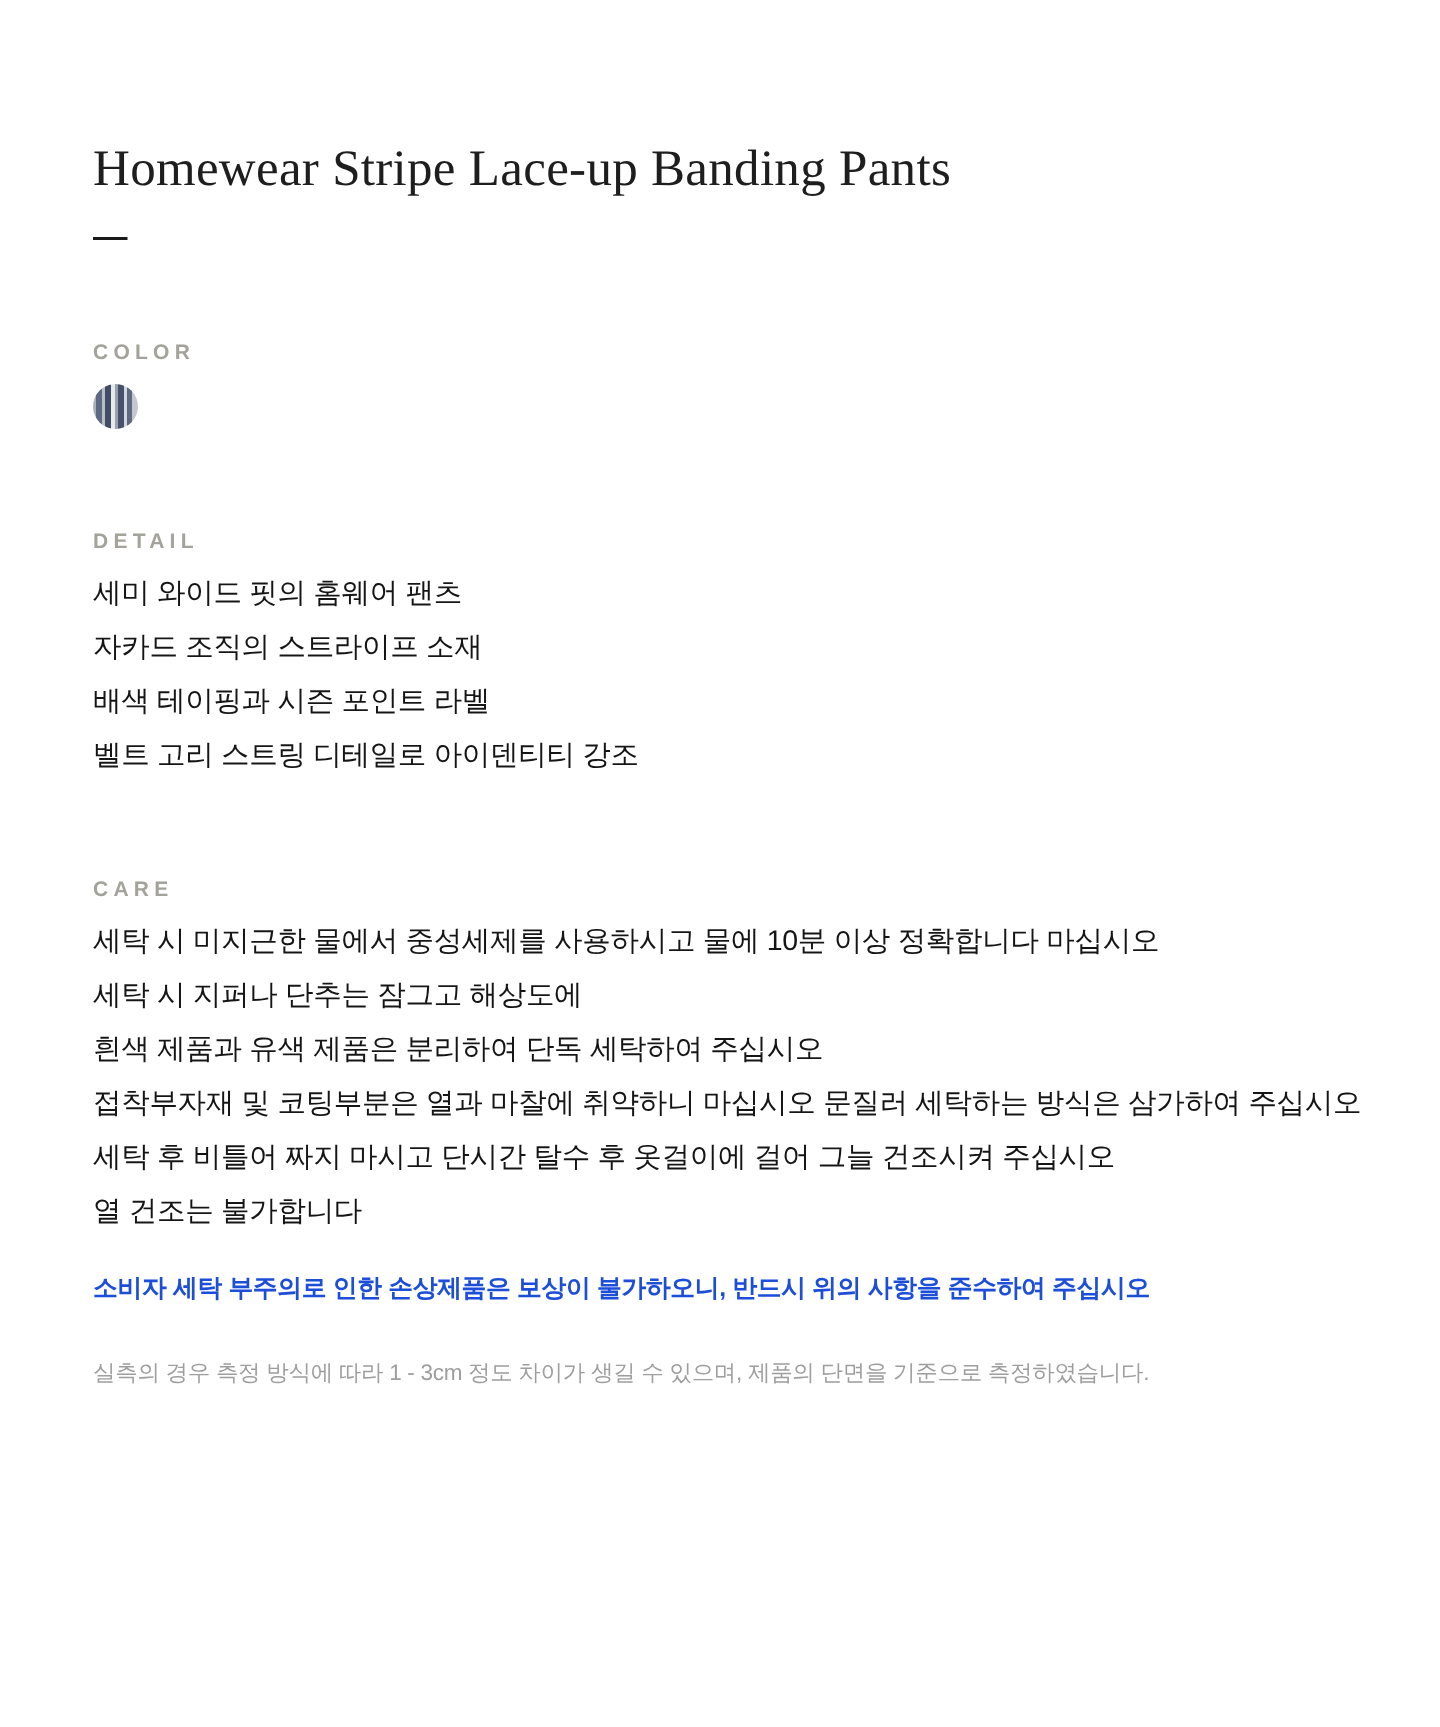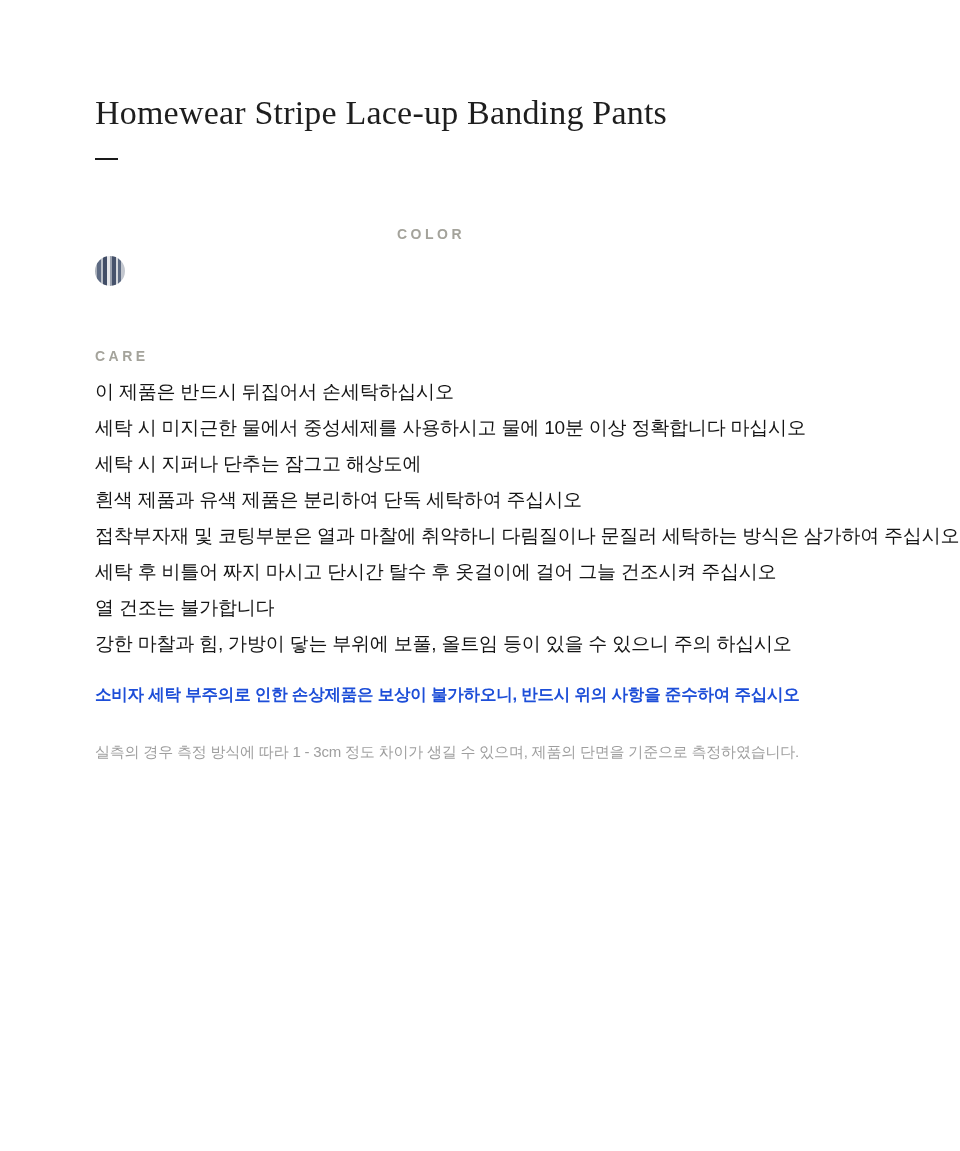--- a/index.html
+++ b/index.html
@@ -8,21 +8,20 @@
     height: 1151px;
     background: #ffffff;
     font-family: "Liberation Sans", sans-serif;
     overflow: hidden;
   }
   .page {
     position: relative;
     width: 764px;
     height: 1151px;
     padding: 90px 30px 0 62px;
-    margin-left: 33px;
   }
   .product-title {
     font-family: "Liberation Serif", "DejaVu Serif", serif;
     font-weight: 400;
     font-size: 34px;
     line-height: 46px;
     letter-spacing: 0.2px;
     color: #1e1e1e;
   }
   .title-divider {
@@ -30,21 +29,21 @@
     height: 2px;
     background: #1a1a1a;
     margin-top: 22px;
   }
   .section-label {
     font-size: 14px;
     font-weight: 700;
     letter-spacing: 3.5px;
     color: #a4a39b;
   }
-  .color-section { margin-top: 66px; text-align: center; }
+  .color-section { margin-top: 66px; }
   .swatch {
     margin-top: 14px;
     width: 30px;
     height: 30px;
     border-radius: 50%;
     background: linear-gradient(to right,
       #aab0ba 0px,  #aab0ba 2px,
       #5d6a82 2px,  #5d6a82 6px,
       #b9bec7 6px,  #b9bec7 8px,
       #414d66 8px,  #414d66 12px,
@@ -91,32 +90,39 @@
 <div class="page">
 
   <h1 class="product-title">Homewear Stripe Lace-up Banding Pants</h1>
   <div class="title-divider"></div>
 
   <div class="color-section">
     <div class="section-label">COLOR</div>
     <div class="swatch"></div>
   </div>
 
+  <div class="detail-section">
+    <div class="section-label">DETAIL</div>
+    <div class="body-lines">
+      <p class="body-line">세미 와이드 핏의 홈웨어 팬츠</p>
+      <p class="body-line">자카드 조직의 스트라이프 소재</p>
+      <p class="body-line">배색 테이핑과 시즌 포인트 라벨</p>
+      <p class="body-line">벨트 고리 스트링 디테일로 아이덴티티 강조</p>
+    </div>
+  </div>
 
   <div class="care-section">
     <div class="section-label">CARE</div>
     <div class="body-lines">
-      <p class="body-line">이 제품은 반드시 뒤집어서 손세탁하십시오</p>
       <p class="body-line">세탁 시 미지근한 물에서 중성세제를 사용하시고 물에 10분 이상 정확합니다 마십시오</p>
       <p class="body-line">세탁 시 지퍼나 단추는 잠그고 해상도에</p>
       <p class="body-line">흰색 제품과 유색 제품은 분리하여 단독 세탁하여 주십시오</p>
-      <p class="body-line">접착부자재 및 코팅부분은 열과 마찰에 취약하니 다림질이나 문질러 세탁하는 방식은 삼가하여 주십시오</p>
+      <p class="body-line">접착부자재 및 코팅부분은 열과 마찰에 취약하니 마십시오 문질러 세탁하는 방식은 삼가하여 주십시오</p>
       <p class="body-line">세탁 후 비틀어 짜지 마시고 단시간 탈수 후 옷걸이에 걸어 그늘 건조시켜 주십시오</p>
       <p class="body-line">열 건조는 불가합니다</p>
-      <p class="body-line">강한 마찰과 힘, 가방이 닿는 부위에 보풀, 올트임 등이 있을 수 있으니 주의 하십시오</p>
     </div>
     <p class="care-warning">소비자 세탁 부주의로 인한 손상제품은 보상이 불가하오니, 반드시 위의 사항을 준수하여 주십시오</p>
   </div>
 
   <div class="disclaimer">
     <p class="disclaimer-line">실측의 경우 측정 방식에 따라 1 - 3cm 정도 차이가 생길 수 있으며, 제품의 단면을 기준으로 측정하였습니다.</p>
   </div>
 
 </div>
 

